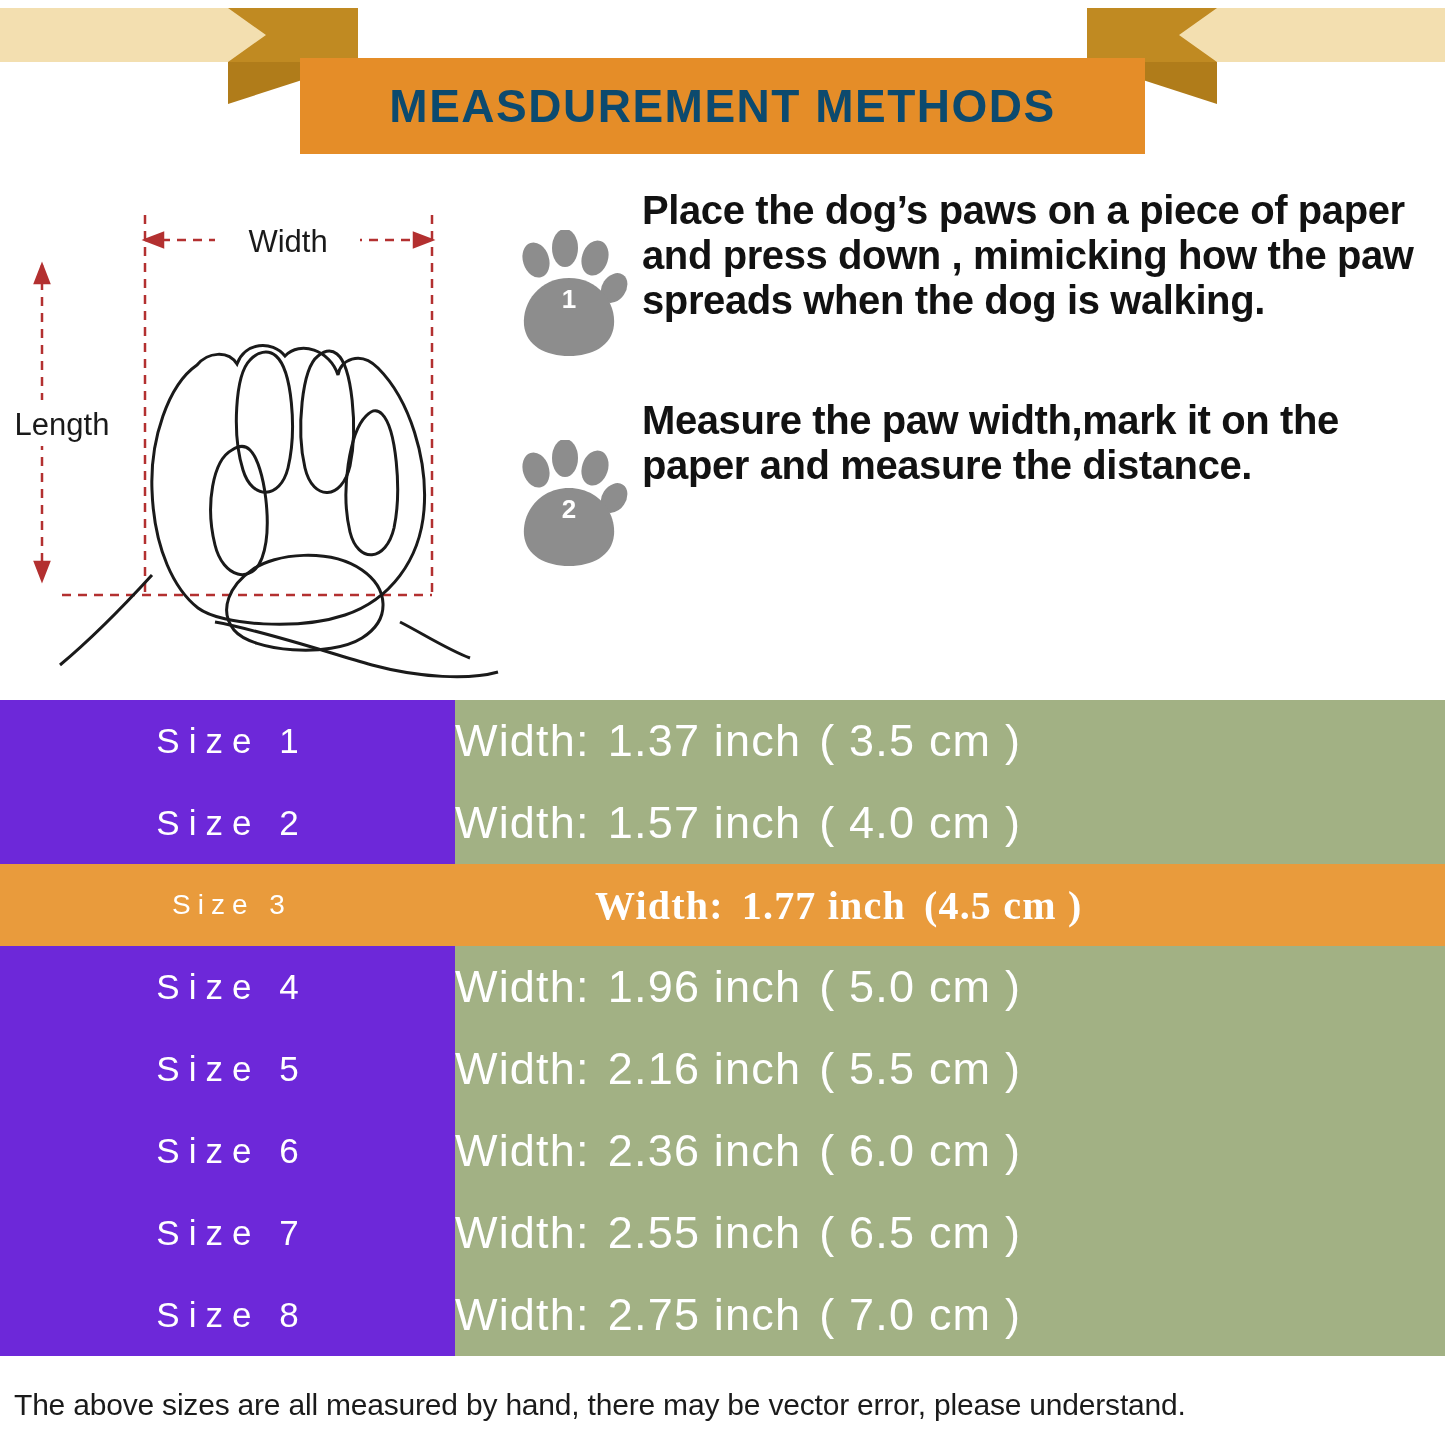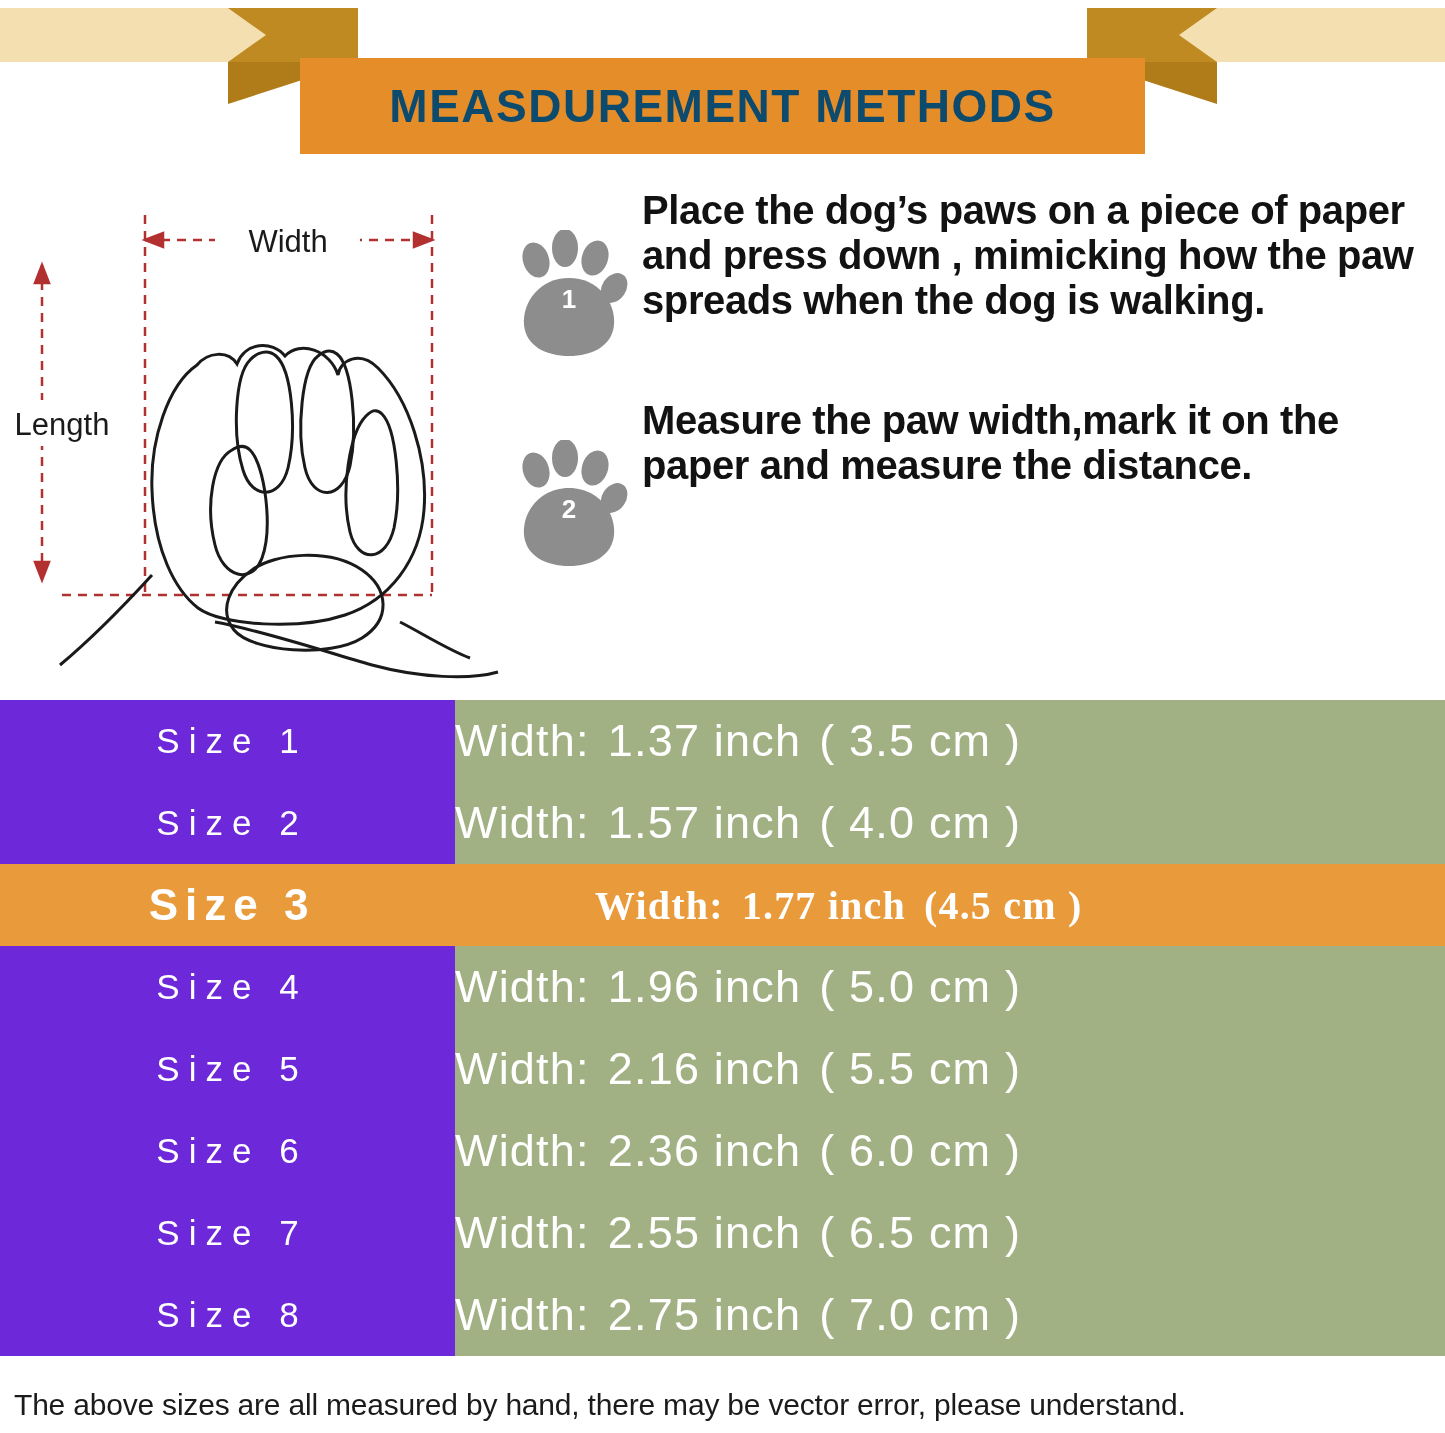--- a/index.html
+++ b/index.html
@@ -139,22 +139,22 @@
   }
   .col-val {
     background: #a2b184;
     color: #ffffff;
     font-size: 45px;
     letter-spacing: 1.2px;
     padding-left: 168px;
   }
   tr.highlight .col-size {
     background: #e99b3c;
-    font-weight: bold;
-    font-size: 44px;
+    font-weight: normal;
+    font-size: 28px;
     letter-spacing: 7px;
   }
   tr.highlight .col-val {
     background: #e99b3c;
     font-weight: bold;
     font-size: 40px;
     padding-left: 140px;
     font-family: Liberation Serif, serif;
   }
   .cell-gap { display: inline-block; width: 18px; }

